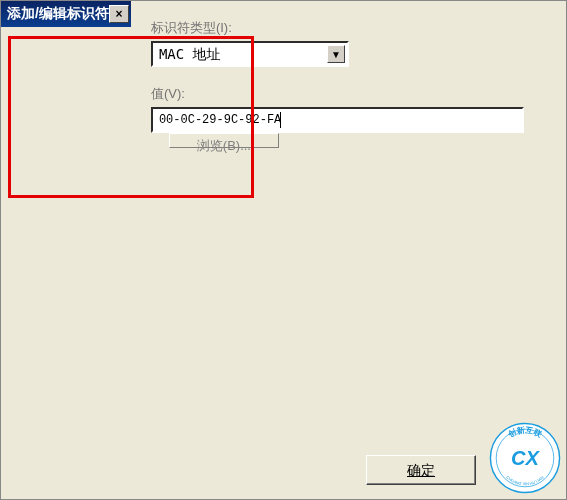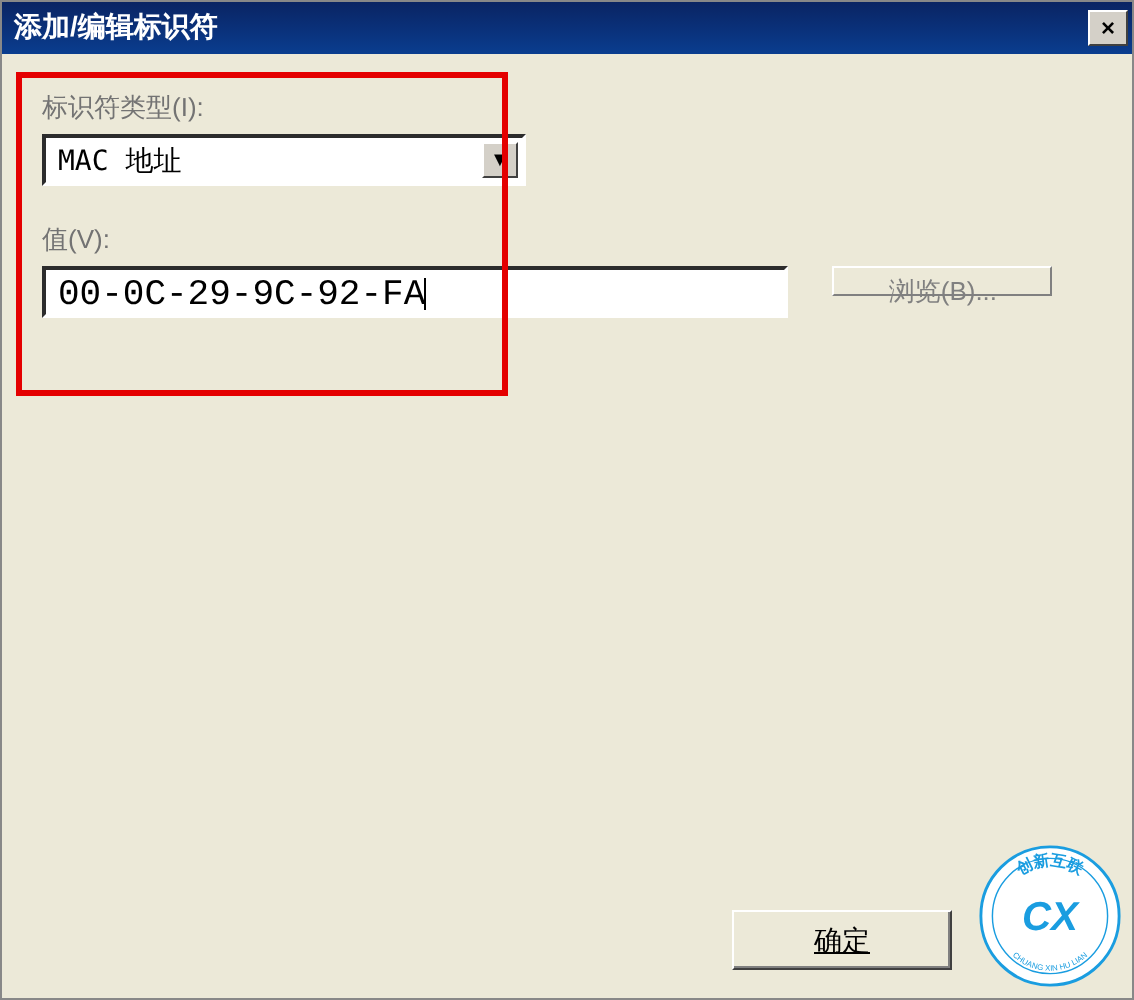--- a/index.html
+++ b/index.html
@@ -14,21 +14,21 @@
       height: 500px;
       position: relative;
       overflow: hidden;
     }
     .dialog {
       width: 567px;
       height: 500px;
       border: 1px solid #888;
       background: #ece9d8;
       display: flex;
-      flex-direction: column;
+      flex-direction: row;
     }
     .titlebar {
       background: linear-gradient(to bottom, #0a2463, #0a3d8f);
       color: #fff;
       height: 26px;
       display: flex;
       align-items: center;
       justify-content: space-between;
       padding: 0 2px 0 6px;
       font-size: 14px;
@@ -75,21 +75,21 @@
     .label {
       font-size: 13px;
       color: #737373;
       margin-bottom: 4px;
       display: block;
       font-family: "SimSun", sans-serif;
     }
     .select-wrap {
       display: inline-block;
       position: relative;
-      width: 242px;
+      width: 198px;
       height: 26px;
       background: #fff;
       border: 2px inset #ddd;
       border-top-color: #808080;
       border-left-color: #808080;
       border-right-color: #fff;
       border-bottom-color: #fff;
     }
     .select-text {
       padding: 3px 6px;
@@ -115,21 +115,21 @@
     .text-input {
       width: 373px;
       height: 26px;
       background: #fff;
       border: 2px inset #ddd;
       border-top-color: #808080;
       border-left-color: #808080;
       border-right-color: #fff;
       border-bottom-color: #fff;
       padding: 3px 6px;
-      font-size: 18px;
+      font-size: 12px;
       font-family: "Courier New", monospace;
       display: inline-block;
       vertical-align: top;
       position: relative;
     }
     .input-caret {
       display: inline-block;
       width: 1px;
       height: 16px;
       background: #000;

